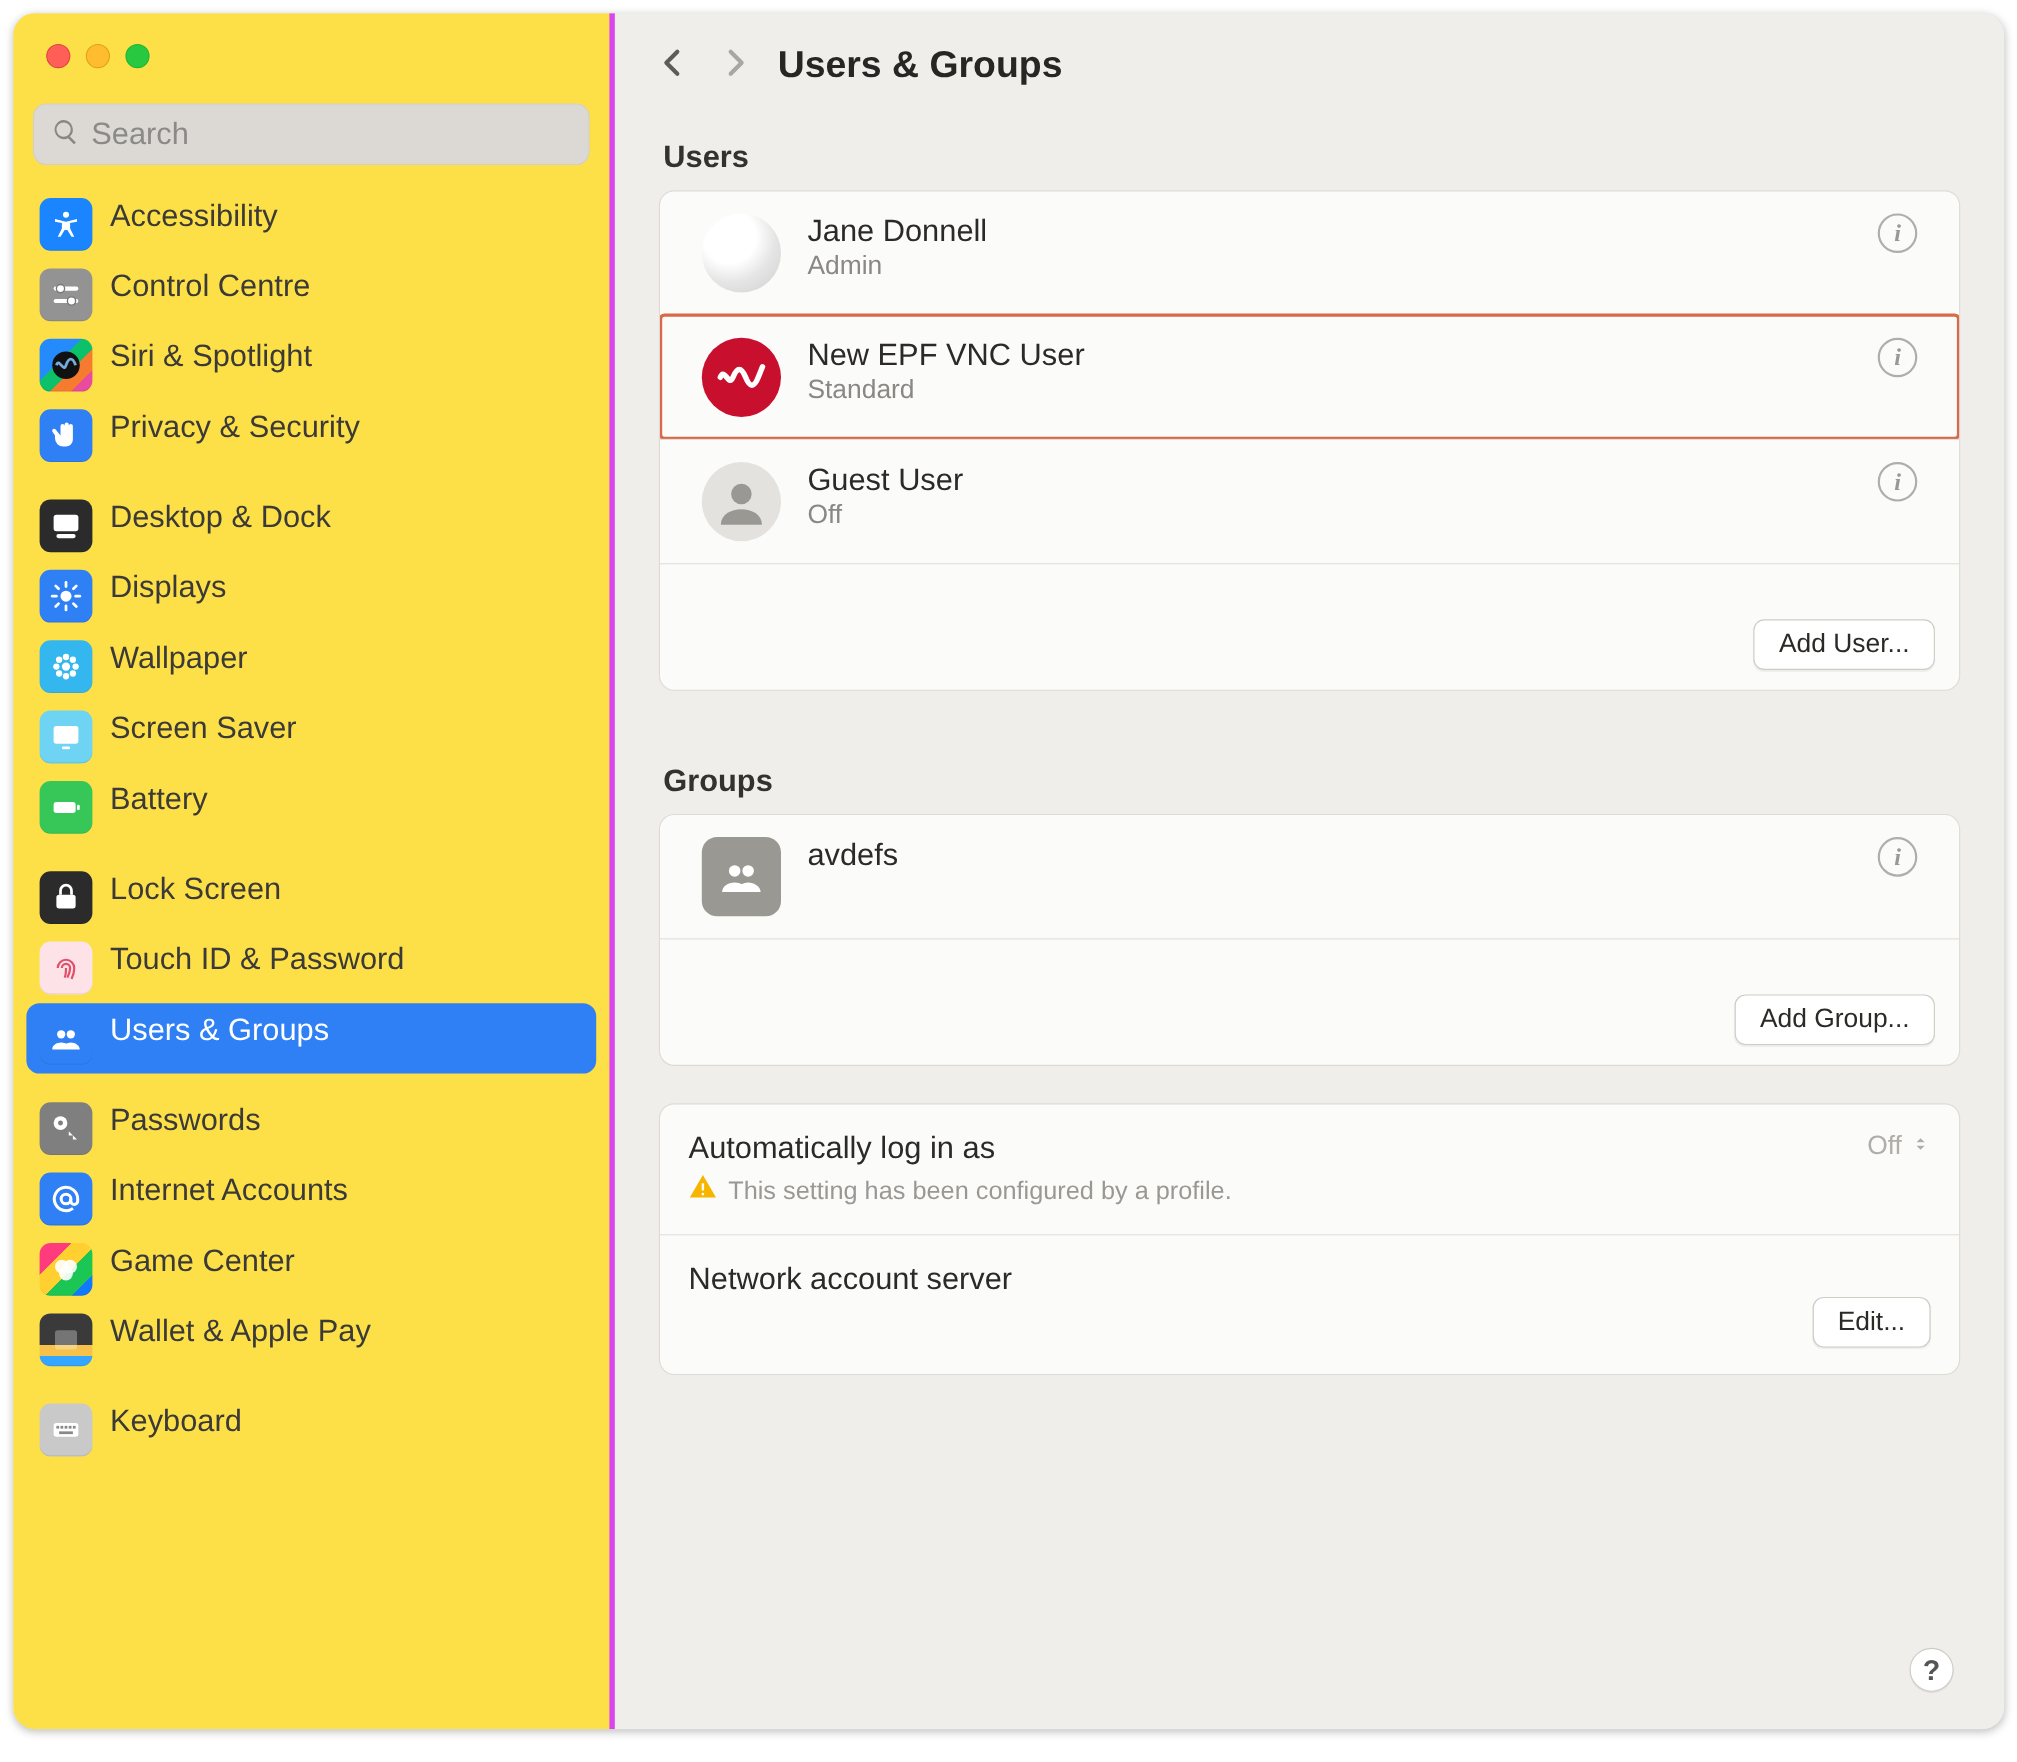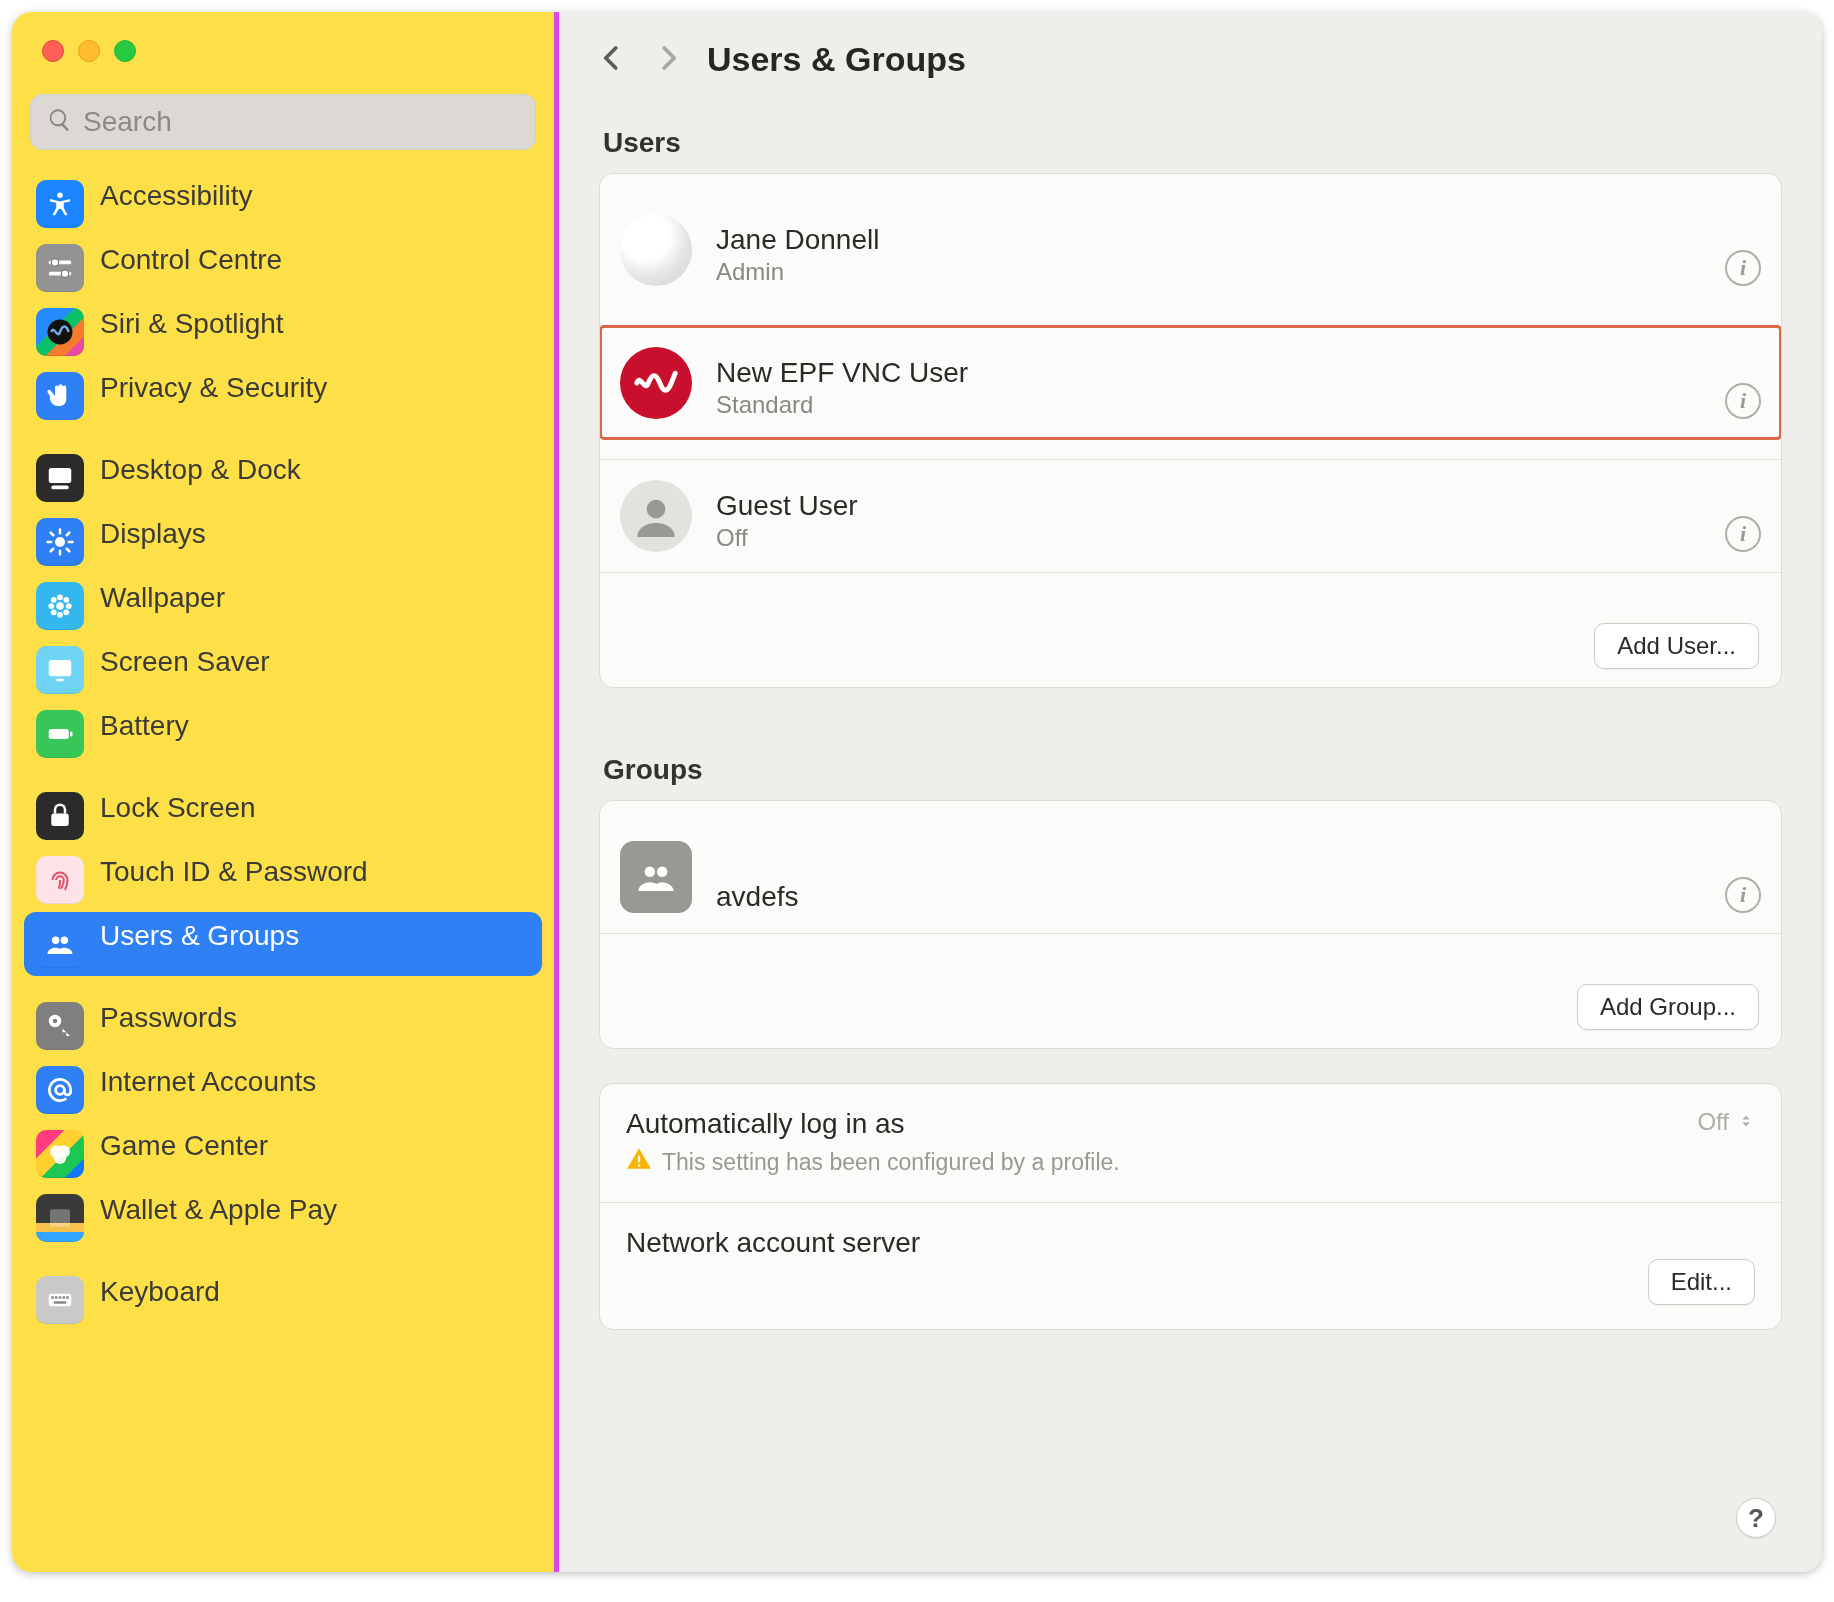--- a/index.html
+++ b/index.html
@@ -118,22 +118,22 @@
   }
   .section-label {
     font-size:28px; font-weight:700; color:#34322f;
     margin: 24px 0 14px 4px;
   }
   .card {
     background:#fbfbf9; border:1px solid #dedbd5;
     border-radius:14px; overflow:hidden;
   }
   .row {
-    display:flex; align-items:flex-end; gap:24px;
-    padding: 20px 20px; position:relative;margin-top:20px;
+    display:flex; align-items:flex-start; gap:24px;
+    padding: 20px 38px; position:relative;
   }
   .row + .row { border-top:1px solid #e2dfd9; }
   .row.highlighted { outline:3px solid #d86a4a; outline-offset:-2px; border-radius:4px; }
   .avatar {
     width:72px; height:72px; border-radius:50%; flex-shrink:0;
     background:#d4d2cf; display:flex; align-items:center; justify-content:center;
     overflow:hidden;
   }
   .user-main { flex:1; }
   .user-name { font-size:28px; color:#2b2a27; font-weight:500; }

